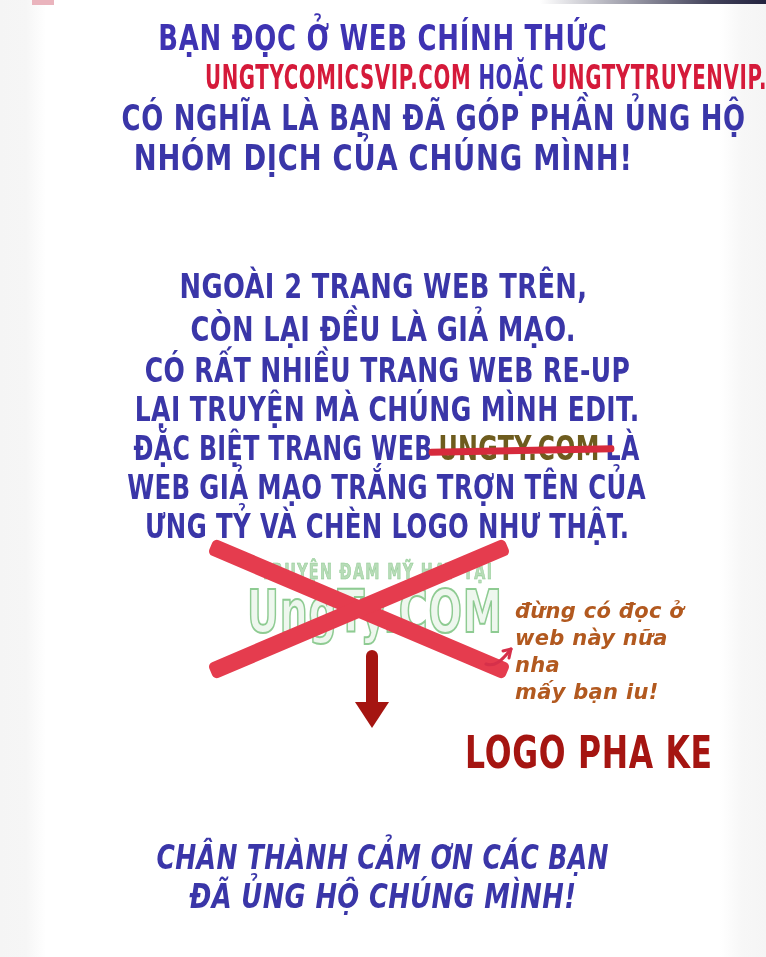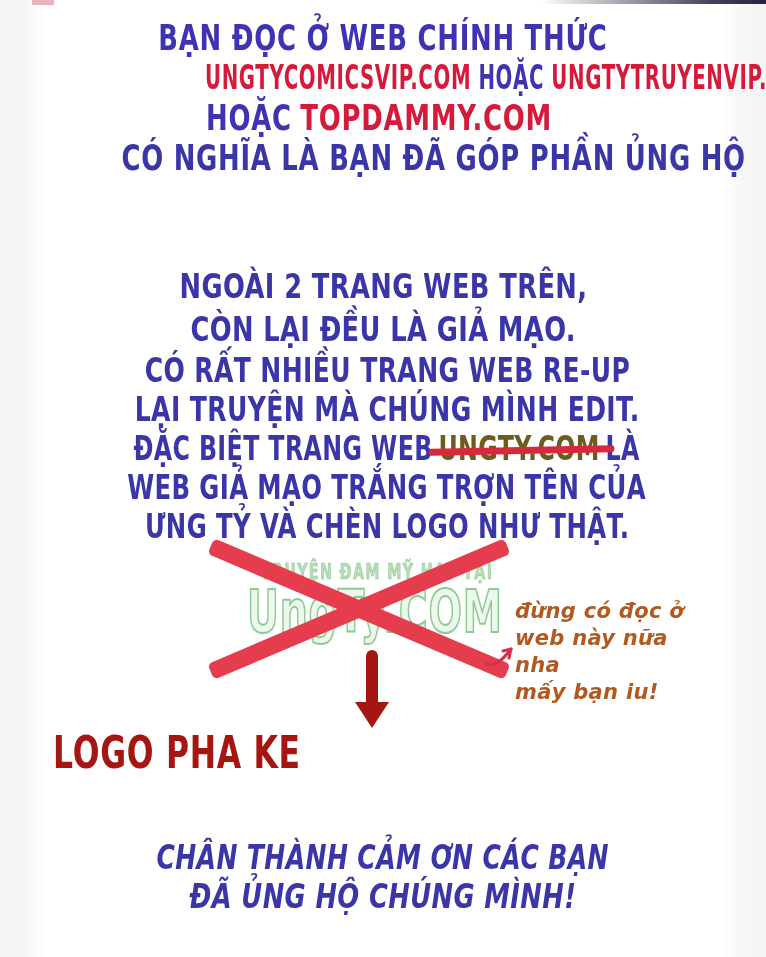--- a/index.html
+++ b/index.html
@@ -51,21 +51,21 @@
   .pointer-arrow{position:absolute;left:484px;top:640px;z-index:6;}
   .note{position:absolute;left:515px;top:598px;width:200px;z-index:6;
     font-weight:bold;font-style:italic;font-size:21px;line-height:27px;
     color:var(--brown,#b2591f);letter-spacing:.3px;}
   .down-arrow{position:absolute;left:354px;top:650px;width:36px;height:82px;z-index:7;}
   .down-arrow .shaft{position:absolute;left:50%;top:0;transform:translateX(-50%);
     width:12px;height:56px;border-radius:6px 6px 0 0;background:var(--dark-red,#a51511);}
   .down-arrow .head{position:absolute;left:50%;top:52px;transform:translateX(-50%);
     width:0;height:0;border-left:17px solid transparent;border-right:17px solid transparent;
     border-top:26px solid var(--dark-red,#a51511);}
-  .caption{position:absolute;top:726px;left:0;right:0;text-align:left;font-weight:bold;
+  .caption{position:absolute;top:726px;left:0;right:0;text-align:right;font-weight:bold;
     font-size:45px;letter-spacing:1px;color:var(--dark-red,#a51511);}
   .caption .fit{transform:scaleX(.70);}
   .footer{position:absolute;top:838px;left:0;right:0;font-style:italic;}
 </style>
 </head>
 <body>
 
 <div class="page">
 
   <div class="edge-pink"></div>
@@ -73,27 +73,25 @@
 
   <section class="header">
     <div class="line">
       <span class="fit blue" style="--sx:.72">BẠN ĐỌC Ở WEB CHÍNH THỨC</span>
     </div>
     <div class="line url-line">
       <span class="fit" style="--sx:.60">
         <span class="red">UNGTYCOMICSVIP.COM</span><span class="blue gap">HOẶC</span><span class="red">UNGTYTRUYENVIP.COM</span>
       </span>
     </div>
-    <div class="line">
-      <span class="fit" style="--sx:.72">
-        <span class="blue">HOẶC</span><span class="red gap">TOPDAMMY.COM</span>
-      </span>
+    <div class="line comic">
+      <span class="fit navy" style="--sx:.72">CÓ NGHĨA LÀ BẠN ĐÃ GÓP PHẦN ỦNG HỘ</span>
     </div>
     <div class="line comic">
-      <span class="fit navy" style="--sx:.72">CÓ NGHĨA LÀ BẠN ĐÃ GÓP PHẦN ỦNG HỘ</span>
+      <span class="fit navy" style="--sx:.76">NHÓM DỊCH CỦA CHÚNG MÌNH!</span>
     </div>
   </section>
 
   <section class="notice">
     <div class="line comic">
       <span class="fit navy" style="--sx:.78">NGOÀI 2 TRANG WEB TRÊN,</span>
     </div>
     <div class="line comic">
       <span class="fit navy" style="--sx:.78">CÒN LẠI ĐỀU LÀ GIẢ MẠO.</span>
     </div>

